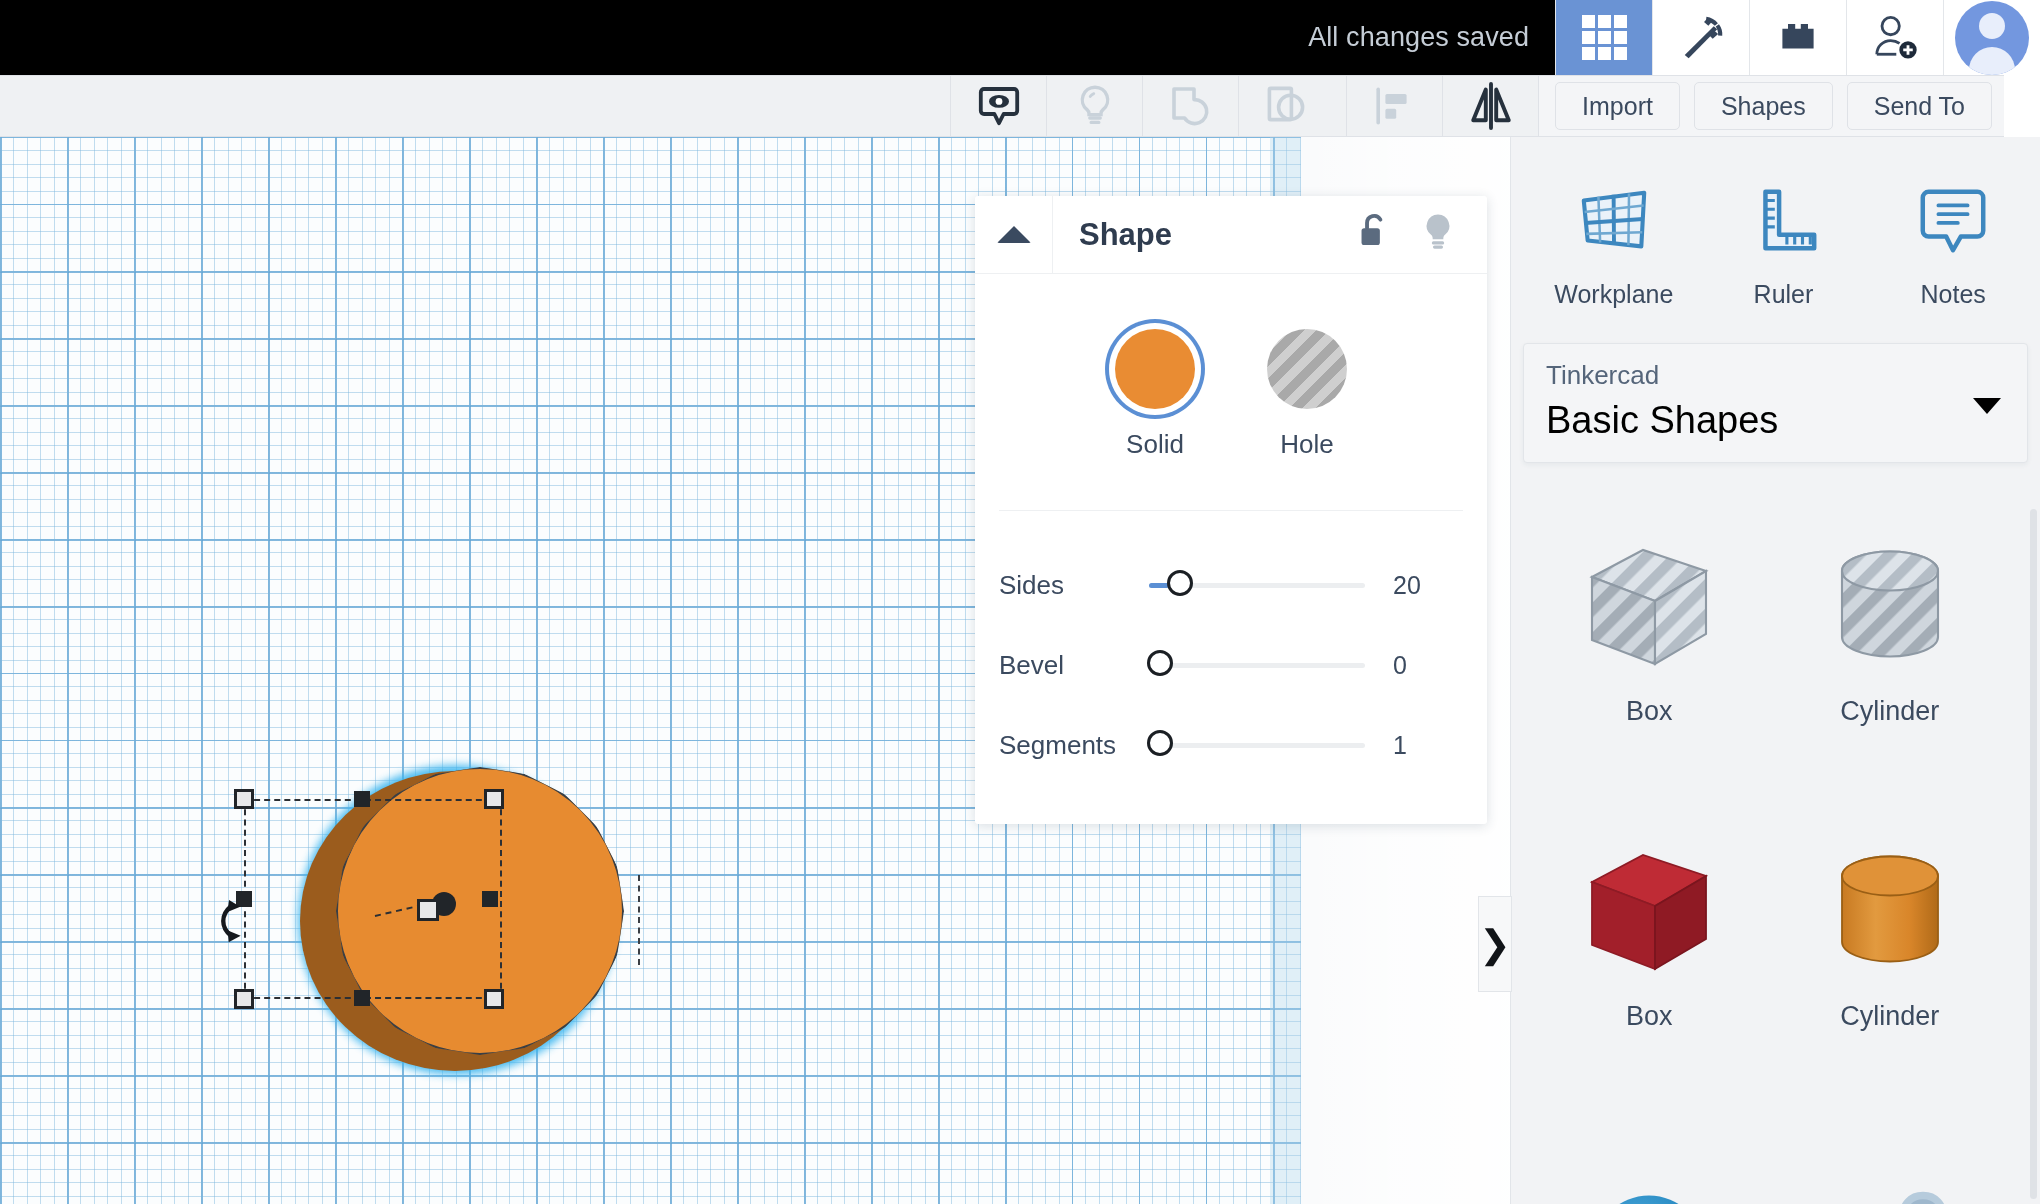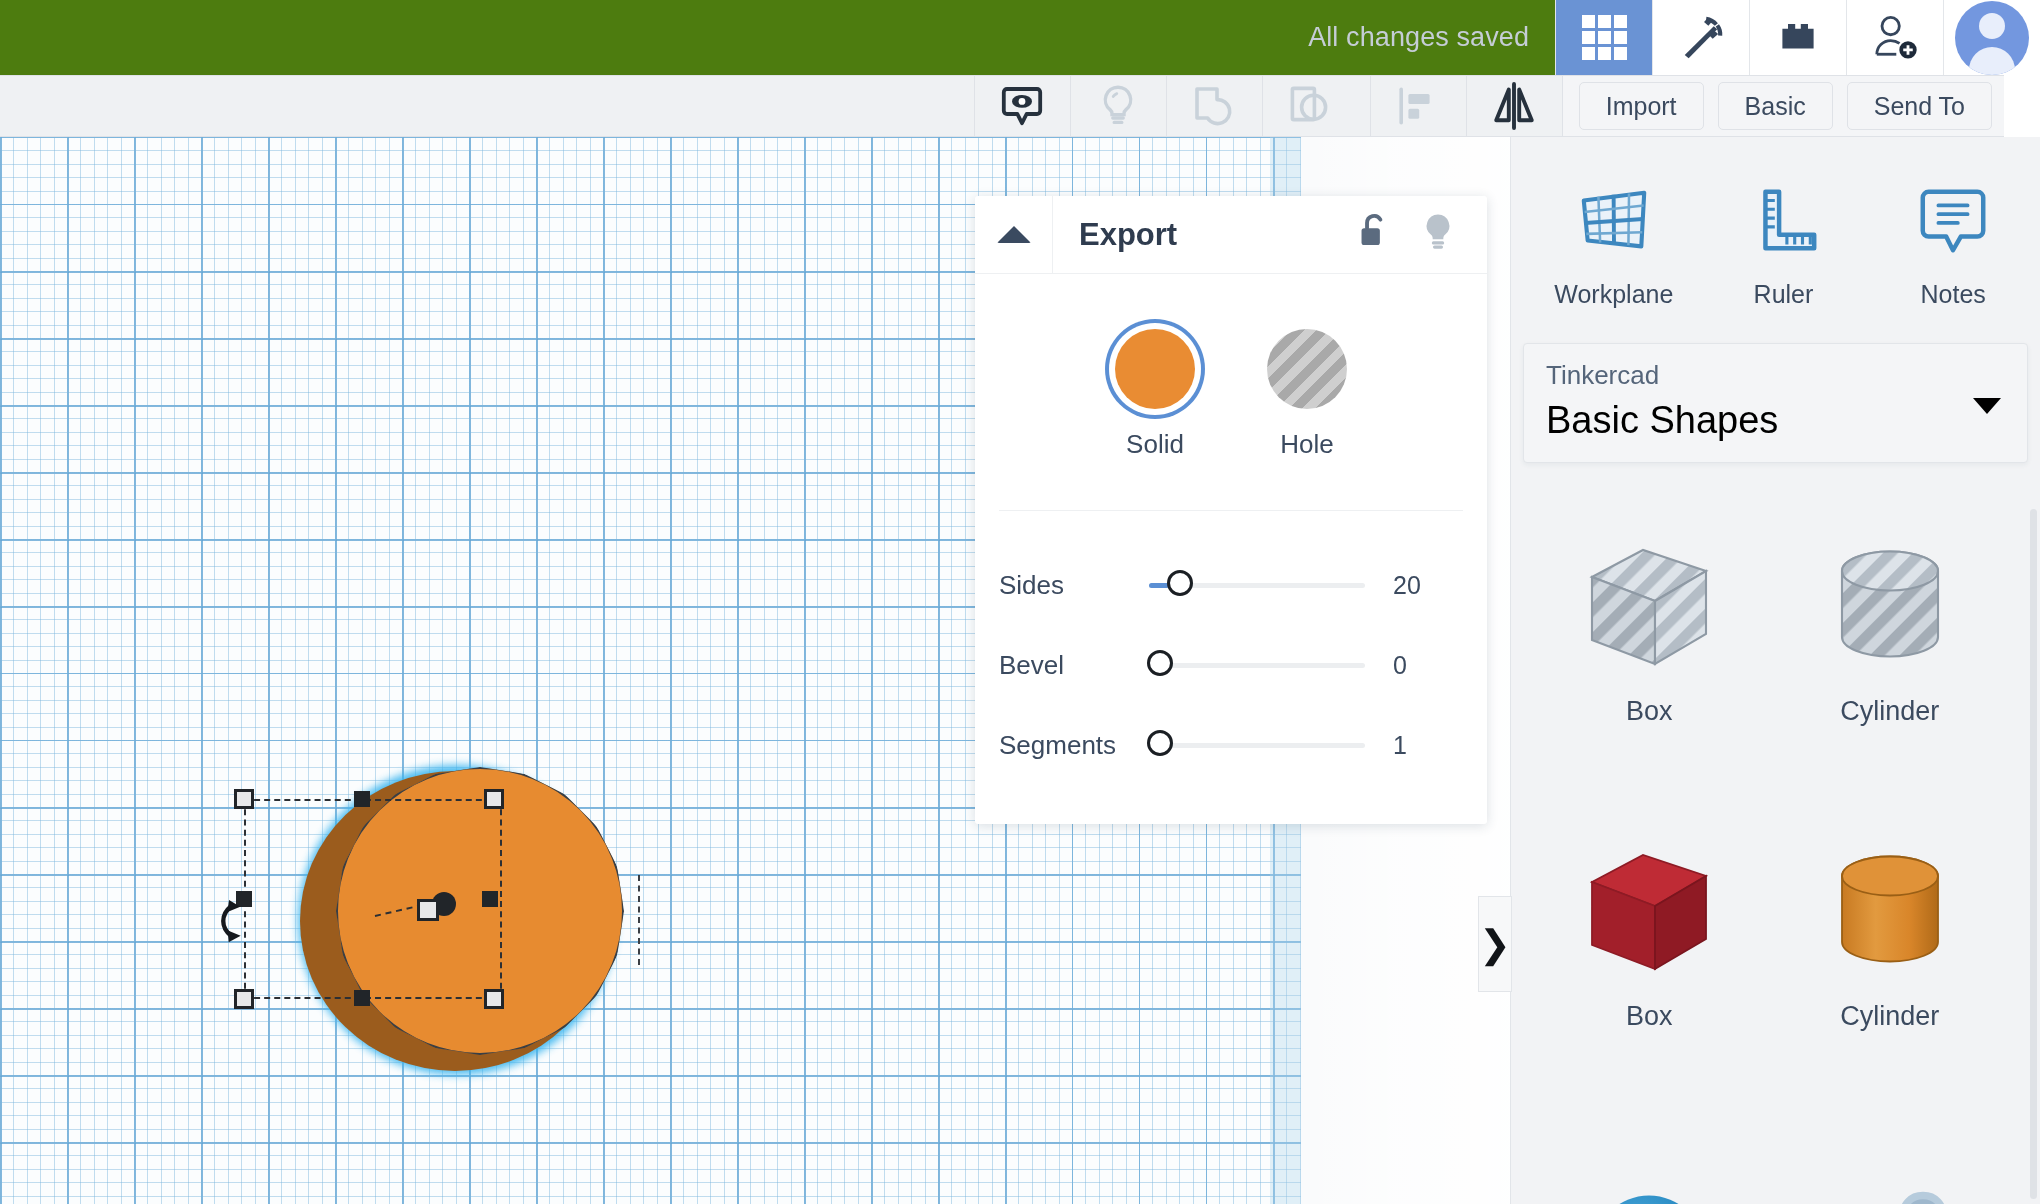--- a/index.html
+++ b/index.html
@@ -8,21 +8,21 @@
     width: 2040px; height: 1204px;
     font-family: "Liberation Sans", sans-serif;
     overflow: hidden;
     background: #ffffff;
   }
   #app { position: relative; width: 2040px; height: 1204px; }
 
   
   .topbar {
     position: absolute; left: 0; top: 0; width: 2040px; height: 75px;
-    background: #4d7c0f;
+    background: #000000;
     display: flex; align-items: stretch; justify-content: flex-end;
   }
   .saved-status {
     display: flex; align-items: center;
     padding-right: 26px;
     font-size: 27px; color: #c5cdd6; font-weight: 400;
     letter-spacing: .1px;
   }
   .topbtn {
     width: 97px; height: 75px;
@@ -374,21 +374,21 @@
     <div class="tb-cell">
       <svg width="52" height="52" viewBox="0 0 24 24">
         <path d="M12 1.8v20.4" stroke="#26313d" stroke-width="1.8" stroke-linecap="round"></path>
         <path d="M9.6 4.4v14.2H3.8z" fill="none" stroke="#26313d" stroke-width="1.8" stroke-linejoin="round"></path>
         <path d="M14.4 4.4v14.2h5.8z" fill="none" stroke="#26313d" stroke-width="1.8" stroke-linejoin="round"></path>
       </svg>
     </div>
 
     <div class="tb-right">
       <div class="tb-btn">Import</div>
-      <div class="tb-btn">Basic</div>
+      <div class="tb-btn">Shapes</div>
       <div class="tb-btn">Send To</div>
     </div>
   </div>
 
   <div class="canvas">
     <div class="canvas-blue-edge"></div>
     <div class="canvas-white"></div>
     <div class="canvas-right-fade"></div>
 
     <div class="obj-wrap">
@@ -422,21 +422,21 @@
 
       <div class="dim-marker" style="left:398px; top:128px;"></div>
     </div>
   </div>
 
   <div class="shape-panel">
     <div class="sp-head">
       <div class="sp-collapse">
         <span class="tri-up"></span>
       </div>
-      <div class="sp-title">Export</div>
+      <div class="sp-title">Shape</div>
       <div class="sp-icons">
         <span>
           <svg width="38" height="44" viewBox="0 0 20 24">
             <path d="M6.2 9.4V6.6a3.9 3.9 0 0 1 7.3-1.9" fill="none" stroke="#5b6b7f" stroke-width="2.1" stroke-linecap="round"></path>
             <rect x="3.2" y="9.4" width="10" height="9.2" rx="1.4" fill="#5b6b7f"></rect>
           </svg>
         </span>
         <span>
           <svg width="38" height="46" viewBox="0 0 20 24">
             <path d="M10 2.2a6 6 0 0 1 3.8 10.6c-.7.6-1 1.2-1 1.9v.6H7.2v-.6c0-.7-.3-1.3-1-1.9A6 6 0 0 1 10 2.2z" fill="#b9c2cb"></path>

